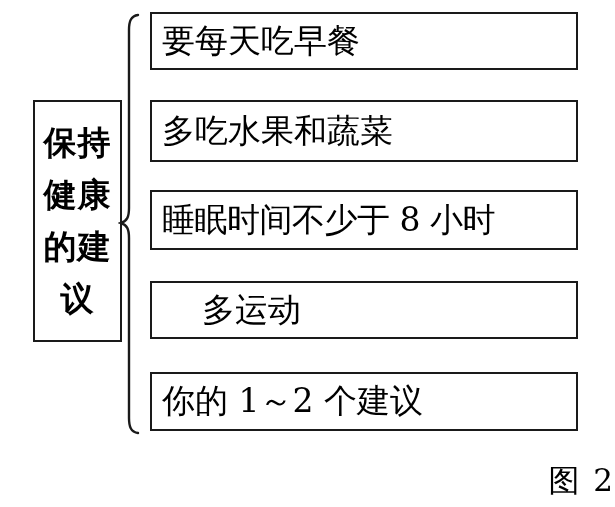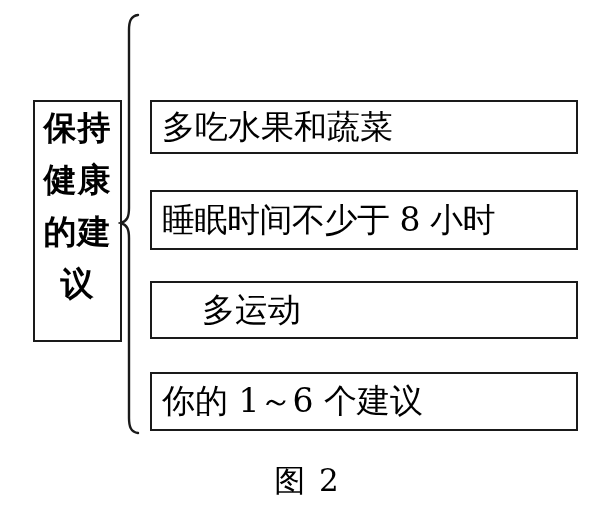--- a/index.html
+++ b/index.html
@@ -28,20 +28,21 @@
   .root-box {
     position: absolute;
     left: 33px;
     top: 100px;
     width: 89px;
     height: 242px;
     box-sizing: border-box;
     border: 2px solid #1a1a1a;
     background: #ffffff;
     display: flex;
+    align-items: center;
     justify-content: center;
   }
   .root-label {
     font-family: "DejaVu Serif", "Liberation Serif", serif;
     font-weight: bold;
     font-size: 33px;
     line-height: 52px;
     letter-spacing: 1px;
     text-align: center;
     width: 76px;
@@ -76,32 +77,32 @@
     padding-left: 10px;
     white-space: nowrap;
     color: #000000;
   }
   .leaf-label.tight {
     font-size: 33px;
     letter-spacing: -0.5px;
   }
 
   .box-1 { top: 12px;  height: 58px; }
-  .box-2 { top: 100px; height: 54px; }
+  .box-2 { top: 100px; height: 62px; }
   .box-3 { top: 190px; height: 60px; }
   .box-4 { top: 281px; height: 58px; padding-left: 40px; }
   .box-5 { top: 372px; height: 59px; }
 
   
   .caption {
     position: absolute;
     left: 0;
     top: 460px;
     width: 615px;
-    text-align: center;
+    text-align: right;
     font-family: "DejaVu Serif", "Liberation Serif", serif;
     font-size: 31px;
     color: #000000;
     letter-spacing: 2px;
   }
 </style>
 </head>
 <body>
 
 <div id="diagram">
@@ -115,32 +116,35 @@
       <path d="M 20 3
                C 13 4, 11 9, 11 18
                L 11 196
                C 11 205, 9 209, 3 211
                C 9 213, 11 217, 11 226
                L 11 406
                C 11 415, 13 420, 20 421" fill="none" stroke="#1a1a1a" stroke-width="2.4" stroke-linecap="round"></path>
     </svg>
   </div>
 
+  <div class="leaf-box box-1">
+    <div class="leaf-label">要每天吃早餐</div>
+  </div>
 
   <div class="leaf-box box-2">
     <div class="leaf-label">多吃水果和蔬菜</div>
   </div>
 
   <div class="leaf-box box-3">
     <div class="leaf-label tight">睡眠时间不少于 8 小时</div>
   </div>
 
   <div class="leaf-box box-4">
     <div class="leaf-label">多运动</div>
   </div>
 
   <div class="leaf-box box-5">
-    <div class="leaf-label">你的 1～6 个建议</div>
+    <div class="leaf-label">你的 1～2 个建议</div>
   </div>
 
   <div class="caption">图 2</div>
 
 </div>
 
 </body></html>

